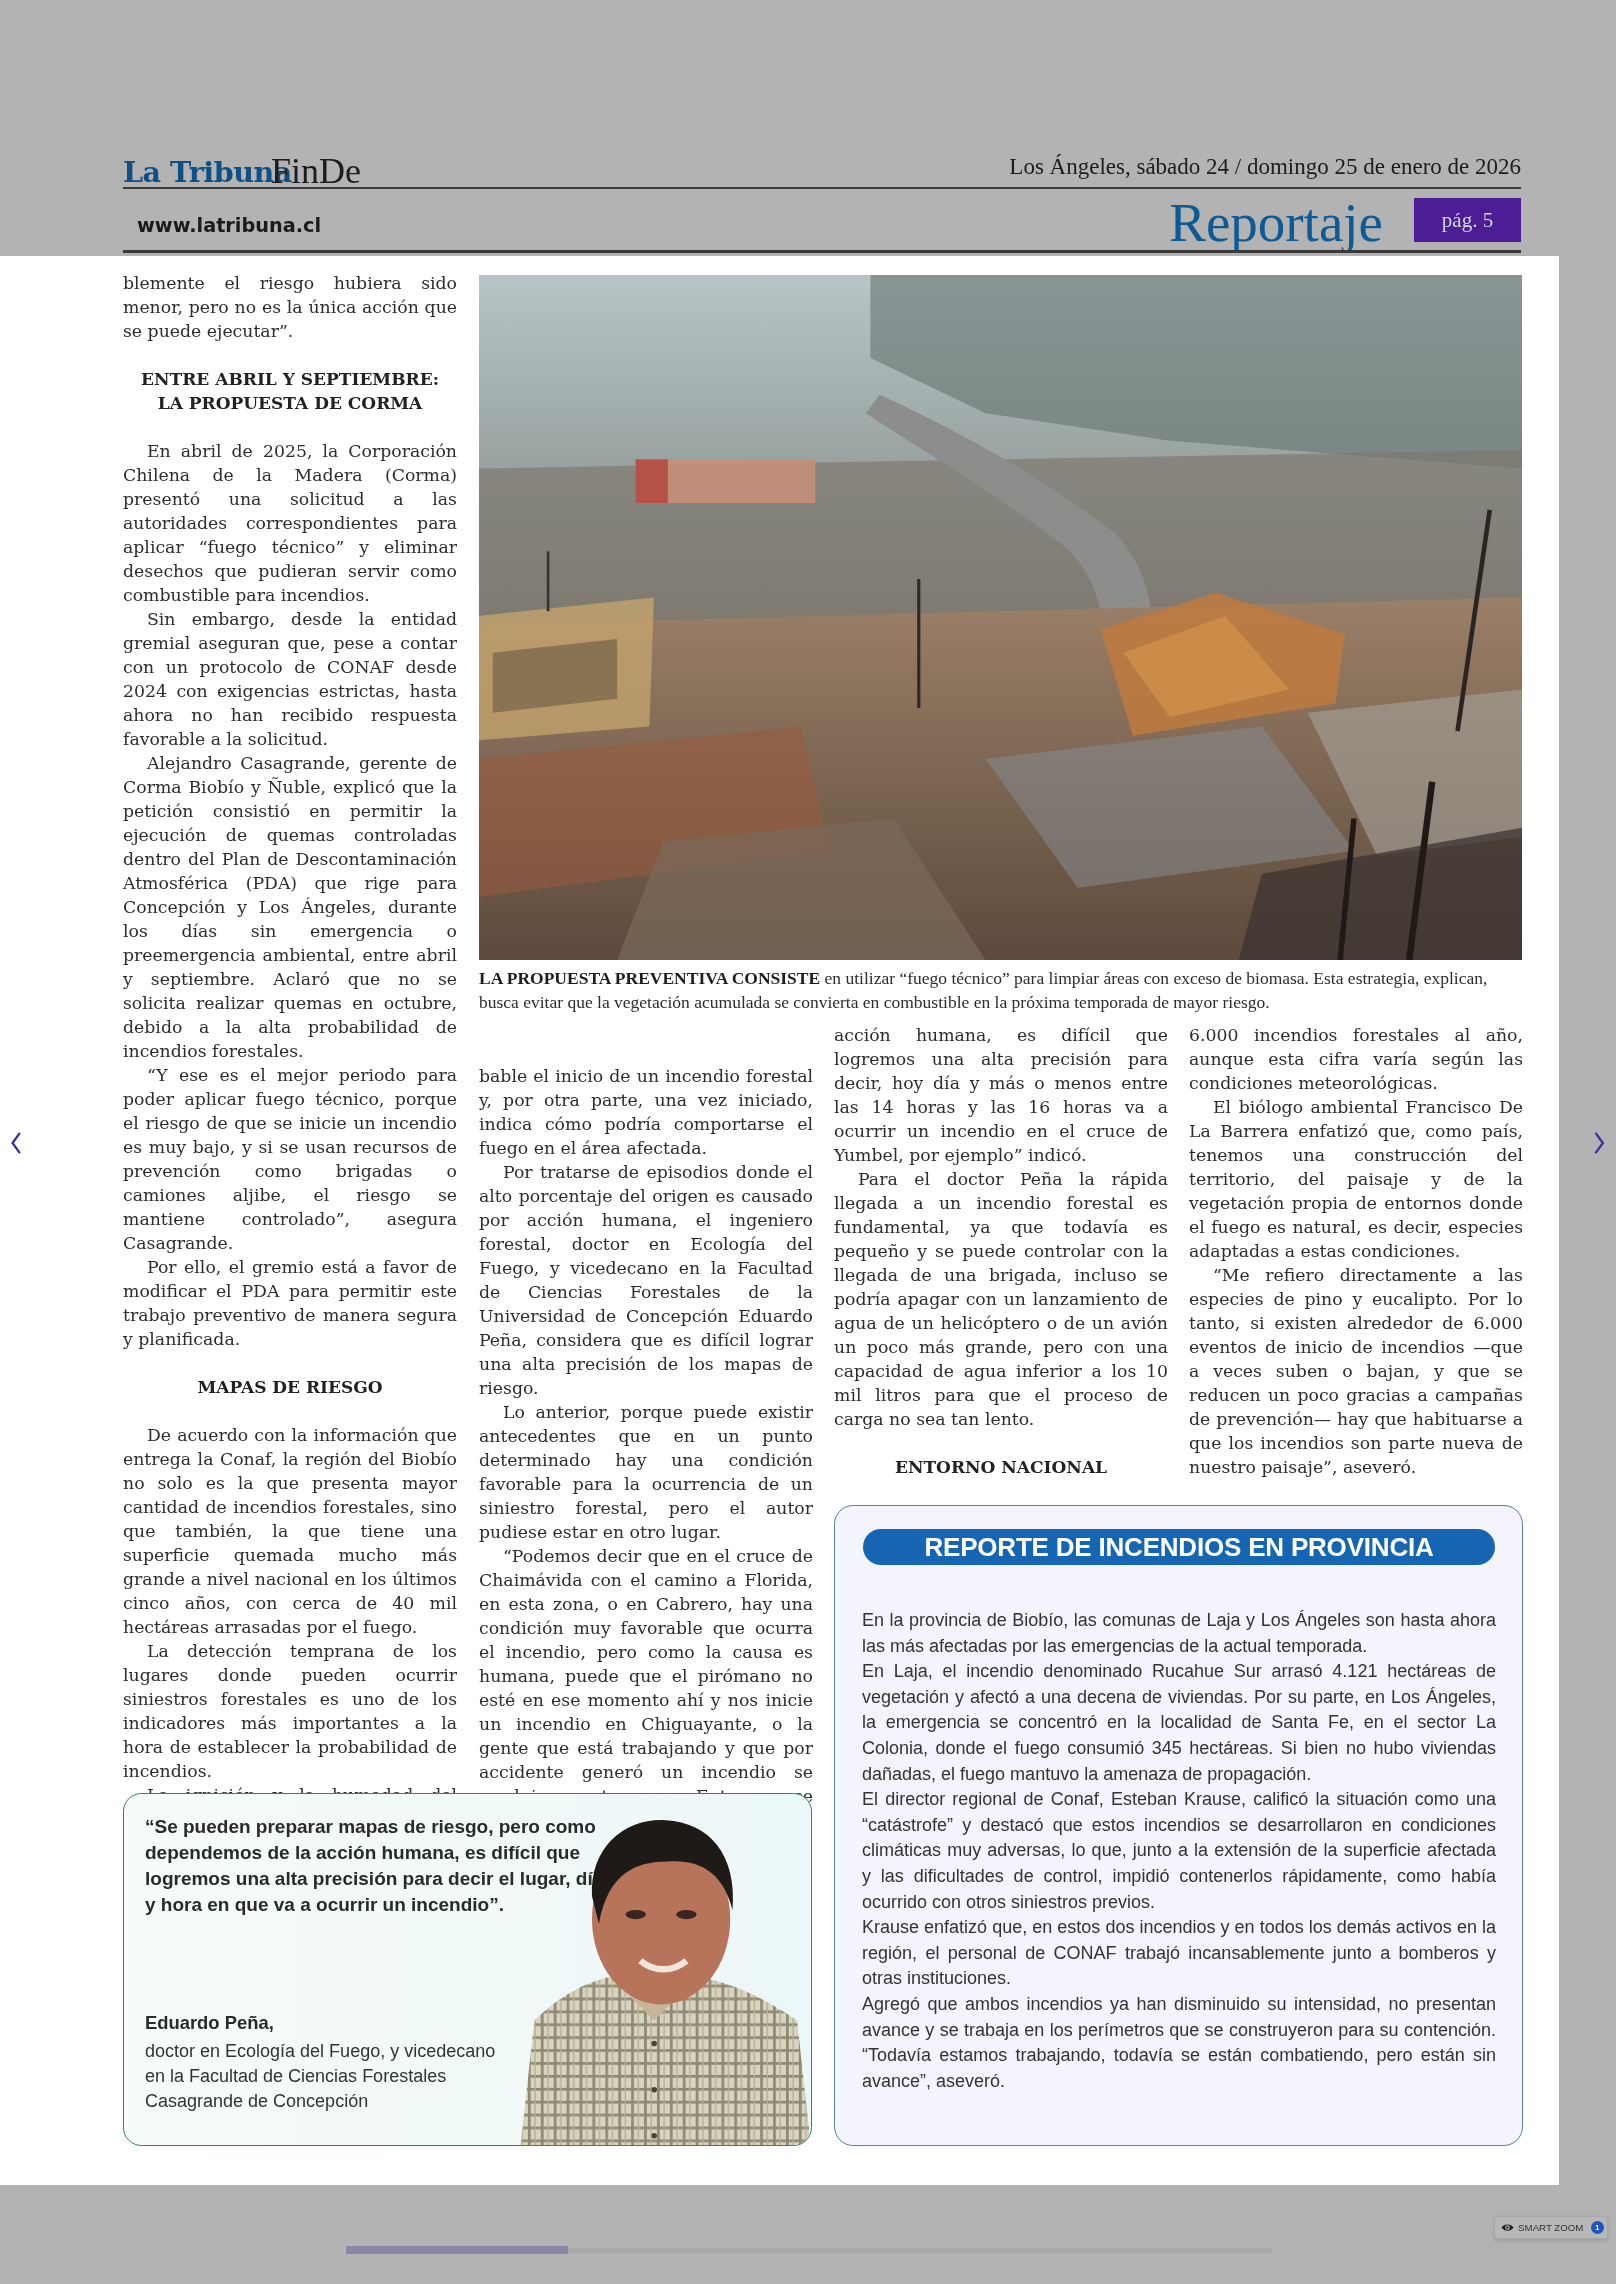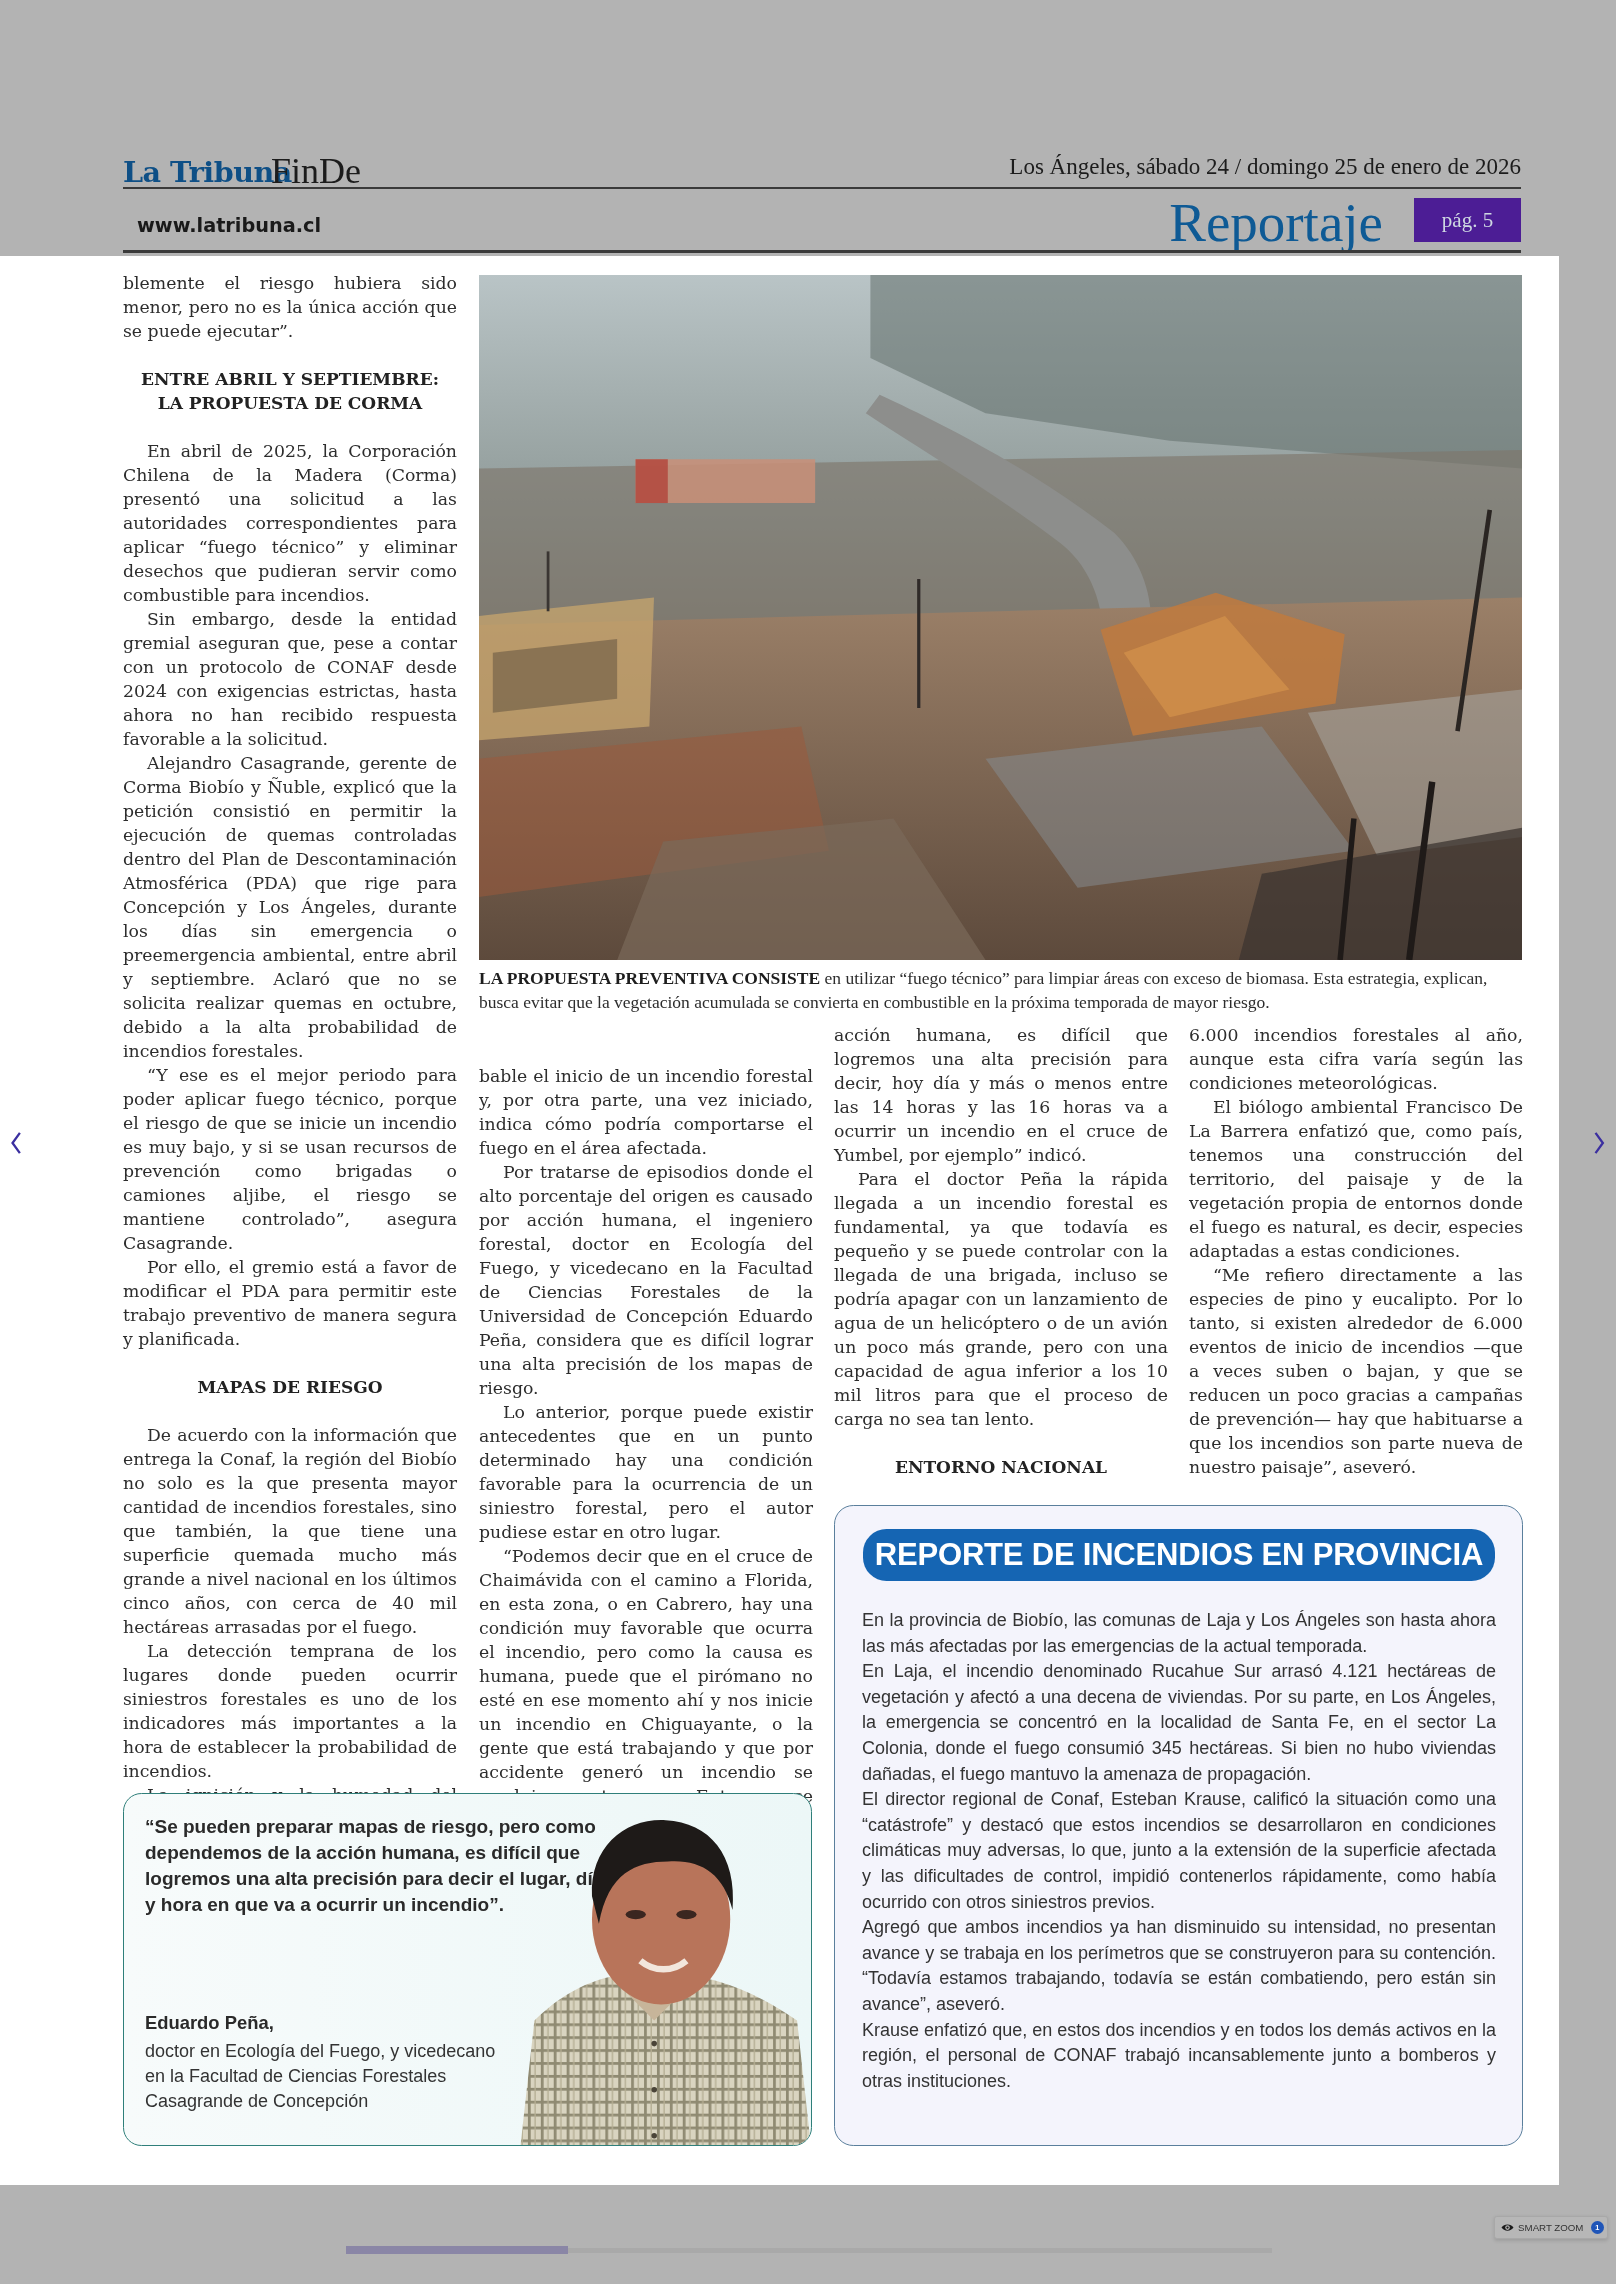--- a/index.html
+++ b/index.html
@@ -35,21 +35,21 @@
 
   
   .quotebox { position: absolute; left: 123px; top: 1793px; width: 687px; height: 351px; border: 1.8px solid #2f7f7a; border-radius: 18.4px; background: linear-gradient(90deg, #f7fbfb 0%, #ecf7f7 100%); overflow: hidden; }
   .quote { position: absolute; left: 21px; top: 20px; width: 461px; font-family: "Liberation Sans", sans-serif; font-weight: bold; font-size: 19px; line-height: 26px; color: #2a2a2a; }
   .qname { position: absolute; left: 21px; top: 218px; font-family: "Liberation Sans", sans-serif; font-weight: bold; font-size: 18.4px; color: #2a2a2a; }
   .qrole { position: absolute; left: 21px; top: 245px; width: 396px; font-family: "Liberation Sans", sans-serif; font-size: 18px; line-height: 25px; color: #333; }
   .portrait { position: absolute; right: 0; bottom: 0; width: 309px; height: 341px; }
 
   
   .reportbox { position: absolute; left: 834px; top: 1505px; width: 687px; height: 639px; border: 1.8px solid #5a7f9c; border-radius: 19.3px; background: #f4f4fc; }
-  .report-title { position: absolute; left: 28px; top: 23px; width: 632px; height: 52px; border-radius: 23.5px; background: #1565b3; color: #ffffff; display: flex; align-items: center; justify-content: center; font-family: "Liberation Sans", sans-serif; font-weight: bold; font-size: 31px; letter-spacing: -0.2px; }
+  .report-title { position: absolute; left: 28px; top: 23px; width: 632px; height: 36px; border-radius: 23.5px; background: #1565b3; color: #ffffff; display: flex; align-items: center; justify-content: center; font-family: "Liberation Sans", sans-serif; font-weight: bold; font-size: 26px; letter-spacing: -0.2px; }
   .report-body { position: absolute; left: 27px; top: 102px; width: 634px; font-family: "Liberation Sans", sans-serif; font-size: 18px; line-height: 25.6px; text-align: justify; color: #333; }
   .report-body p { margin: 0; }
 
   
   .nav-arrow { position: absolute; width: 18.4px; height: 28px; }
   .nav-arrow svg { width: 100%; height: 100%; }
   .progress-track { position: absolute; left: 346px; top: 2248px; width: 926px; height: 4.6px; background: #a9a9a9; }
   .progress-fill { position: absolute; left: 346px; top: 2246px; height: 8.3px; background: #8a86a6; }
   .smartzoom { position: absolute; left: 1494px; top: 2216px; width: 114px; height: 23px; background: #b7b7b7; border: 0.9px solid #a8a8a8; border-radius: 2.8px; box-shadow: 0 1.8px 3.7px rgba(0,0,0,0.12); display: flex; align-items: center; gap: 4.6px; padding-left: 5.5px; box-sizing: border-box; }
   .smartzoom .eye { width: 13px; height: 9.2px; }
@@ -184,22 +184,22 @@
     </svg>
   </div>
 </div>
 
 <div class="reportbox">
   <div class="report-title">REPORTE DE INCENDIOS EN PROVINCIA</div>
   <div class="report-body">
     <p>En la provincia de Biobío, las comunas de Laja y Los Ángeles son hasta ahora las más afectadas por las emergencias de la actual temporada.</p>
     <p>En Laja, el incendio denominado Rucahue Sur arrasó 4.121 hectáreas de vegetación y afectó a una decena de viviendas. Por su parte, en Los Ángeles, la emergencia se concentró en la localidad de Santa Fe, en el sector La Colonia, donde el fuego consumió 345 hectáreas. Si bien no hubo viviendas dañadas, el fuego mantuvo la amenaza de propagación.</p>
     <p>El director regional de Conaf, Esteban Krause, calificó la situación como una “catástrofe” y destacó que estos incendios se desarrollaron en condiciones climáticas muy adversas, lo que, junto a la extensión de la superficie afectada y las dificultades de control, impidió contenerlos rápidamente, como había ocurrido con otros siniestros previos.</p>
+    <p>Krause enfatizó que, en estos dos incendios y en todos los demás activos en la región, el personal de CONAF trabajó incansablemente junto a bomberos y otras instituciones.</p>
     <p>Agregó que ambos incendios ya han disminuido su intensidad, no presentan avance y se trabaja en los perímetros que se construyeron para su contención. “Todavía estamos trabajando, todavía se están combatiendo, pero están sin avance”, aseveró.</p>
-    <p>Krause enfatizó que, en estos dos incendios y en todos los demás activos en la región, el personal de CONAF trabajó incansablemente junto a bomberos y otras instituciones.</p>
   </div>
 </div>
 
 <div class="nav-arrow" style="left:7.4px; top:1129px;">
   <svg viewBox="0 0 40 60">
       <polyline points="28,8 12,30 28,52" fill="none" stroke="#3b2fa0" stroke-width="5"></polyline>
     </svg>
 </div>
 <div class="nav-arrow" style="left:1590px; top:1129px;">
   <svg viewBox="0 0 40 60">

